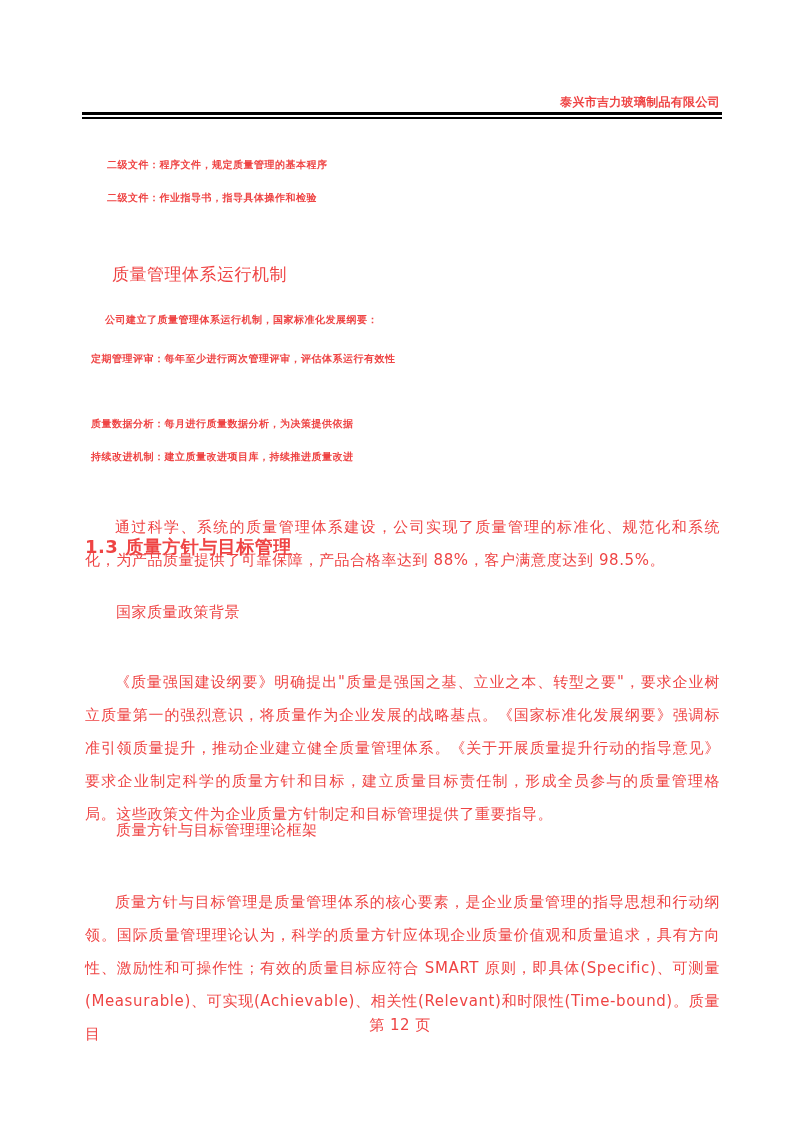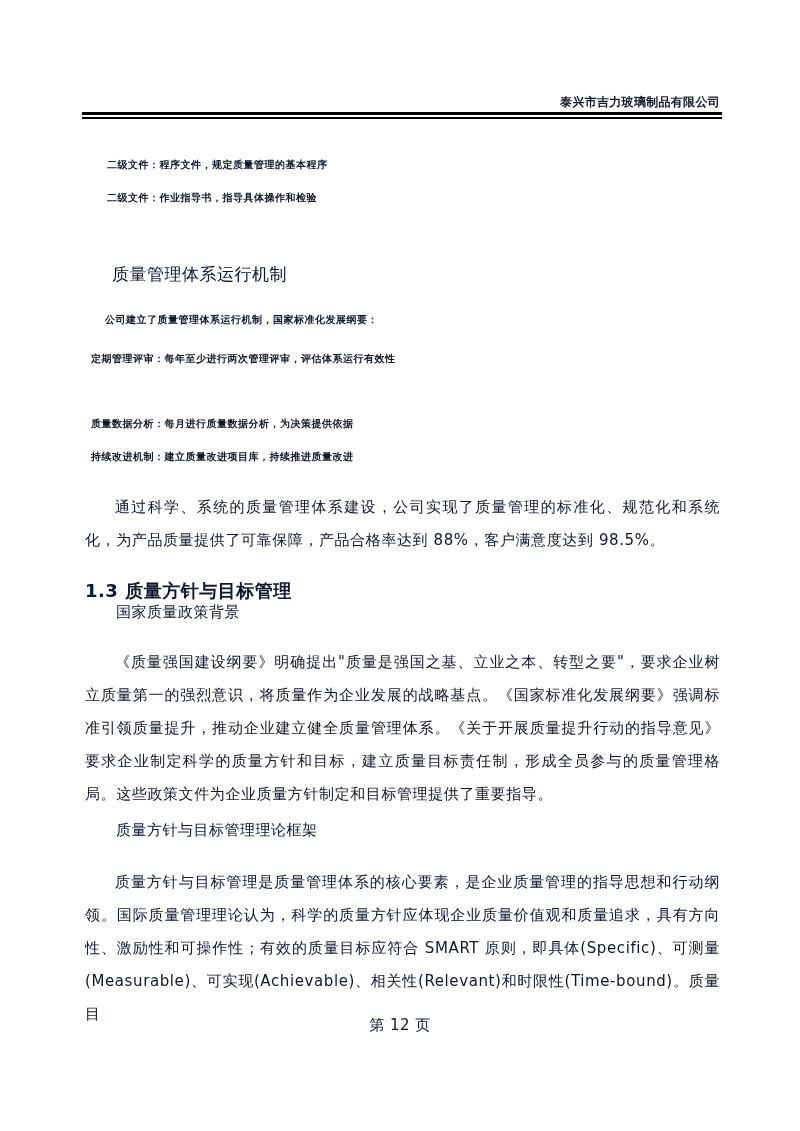--- a/index.html
+++ b/index.html
@@ -6,21 +6,21 @@
     margin: 0;
     padding: 0;
     background: #ffffff;
   }
   .page {
     position: relative;
     width: 800px;
     height: 1131px;
     background: #ffffff;
     font-family: "DejaVu Sans", sans-serif;
-    color: #0f172a;
+    color: #ef4444;
     overflow: hidden;
   }
   .company-name {
     position: absolute;
     top: 94px;
     right: 80px;
     font-size: 12px;
     font-weight: bold;
     letter-spacing: 0.3px;
     white-space: nowrap;
@@ -58,20 +58,21 @@
   }
   .para {
     position: absolute;
     left: 85px;
     width: 635px;
     font-size: 15px;
     line-height: 33px;
     letter-spacing: 0.6px;
     text-align: justify;
     text-indent: 2em;
+    margin-top: 20px;
   }
   .h-section {
     position: absolute;
     left: 85px;
     font-size: 18px;
     font-weight: bold;
     letter-spacing: 0.5px;
     white-space: nowrap;
   }
   .h-block {
@@ -113,21 +114,21 @@
 
   <div class="h-block" style="top:263px">质量管理体系运行机制</div>
   <div class="intro-line body-text" style="top:314px">公司建立了质量管理体系运行机制，国家标准化发展纲要：</div>
 
   <div class="mechanism-item body-text" style="top:353px">定期管理评审：每年至少进行两次管理评审，评估体系运行有效性</div>
   <div class="mechanism-item body-text" style="top:418px">质量数据分析：每月进行质量数据分析，为决策提供依据</div>
   <div class="mechanism-item body-text" style="top:451px">持续改进机制：建立质量改进项目库，持续推进质量改进</div>
 
   <div class="para" style="top:491px">通过科学、系统的质量管理体系建设，公司实现了质量管理的标准化、规范化和系统化，为产品质量提供了可靠保障，产品合格率达到 88%，客户满意度达到 98.5%。</div>
 
-  <div class="h-section" style="top:579px">1.3 质量方针与目标管理</div>
+  <div class="h-section" style="top:535px">1.3 质量方针与目标管理</div>
 
   <div class="h-sub" style="top:603px">国家质量政策背景</div>
   <div class="para" style="top:646px">《质量强国建设纲要》明确提出"质量是强国之基、立业之本、转型之要"，要求企业树立质量第一的强烈意识，将质量作为企业发展的战略基点。《国家标准化发展纲要》强调标准引领质量提升，推动企业建立健全质量管理体系。《关于开展质量提升行动的指导意见》要求企业制定科学的质量方针和目标，建立质量目标责任制，形成全员参与的质量管理格局。这些政策文件为企业质量方针制定和目标管理提供了重要指导。</div>
 
   <div class="h-sub" style="top:821px">质量方针与目标管理理论框架</div>
   <div class="para" style="top:866px">质量方针与目标管理是质量管理体系的核心要素，是企业质量管理的指导思想和行动纲领。国际质量管理理论认为，科学的质量方针应体现企业质量价值观和质量追求，具有方向性、激励性和可操作性；有效的质量目标应符合 SMART 原则，即具体(Specific)、可测量(Measurable)、可实现(Achievable)、相关性(Relevant)和时限性(Time-bound)。质量目</div>
 
   <div class="footer">
     <span>第 12 页</span>
   </div>

